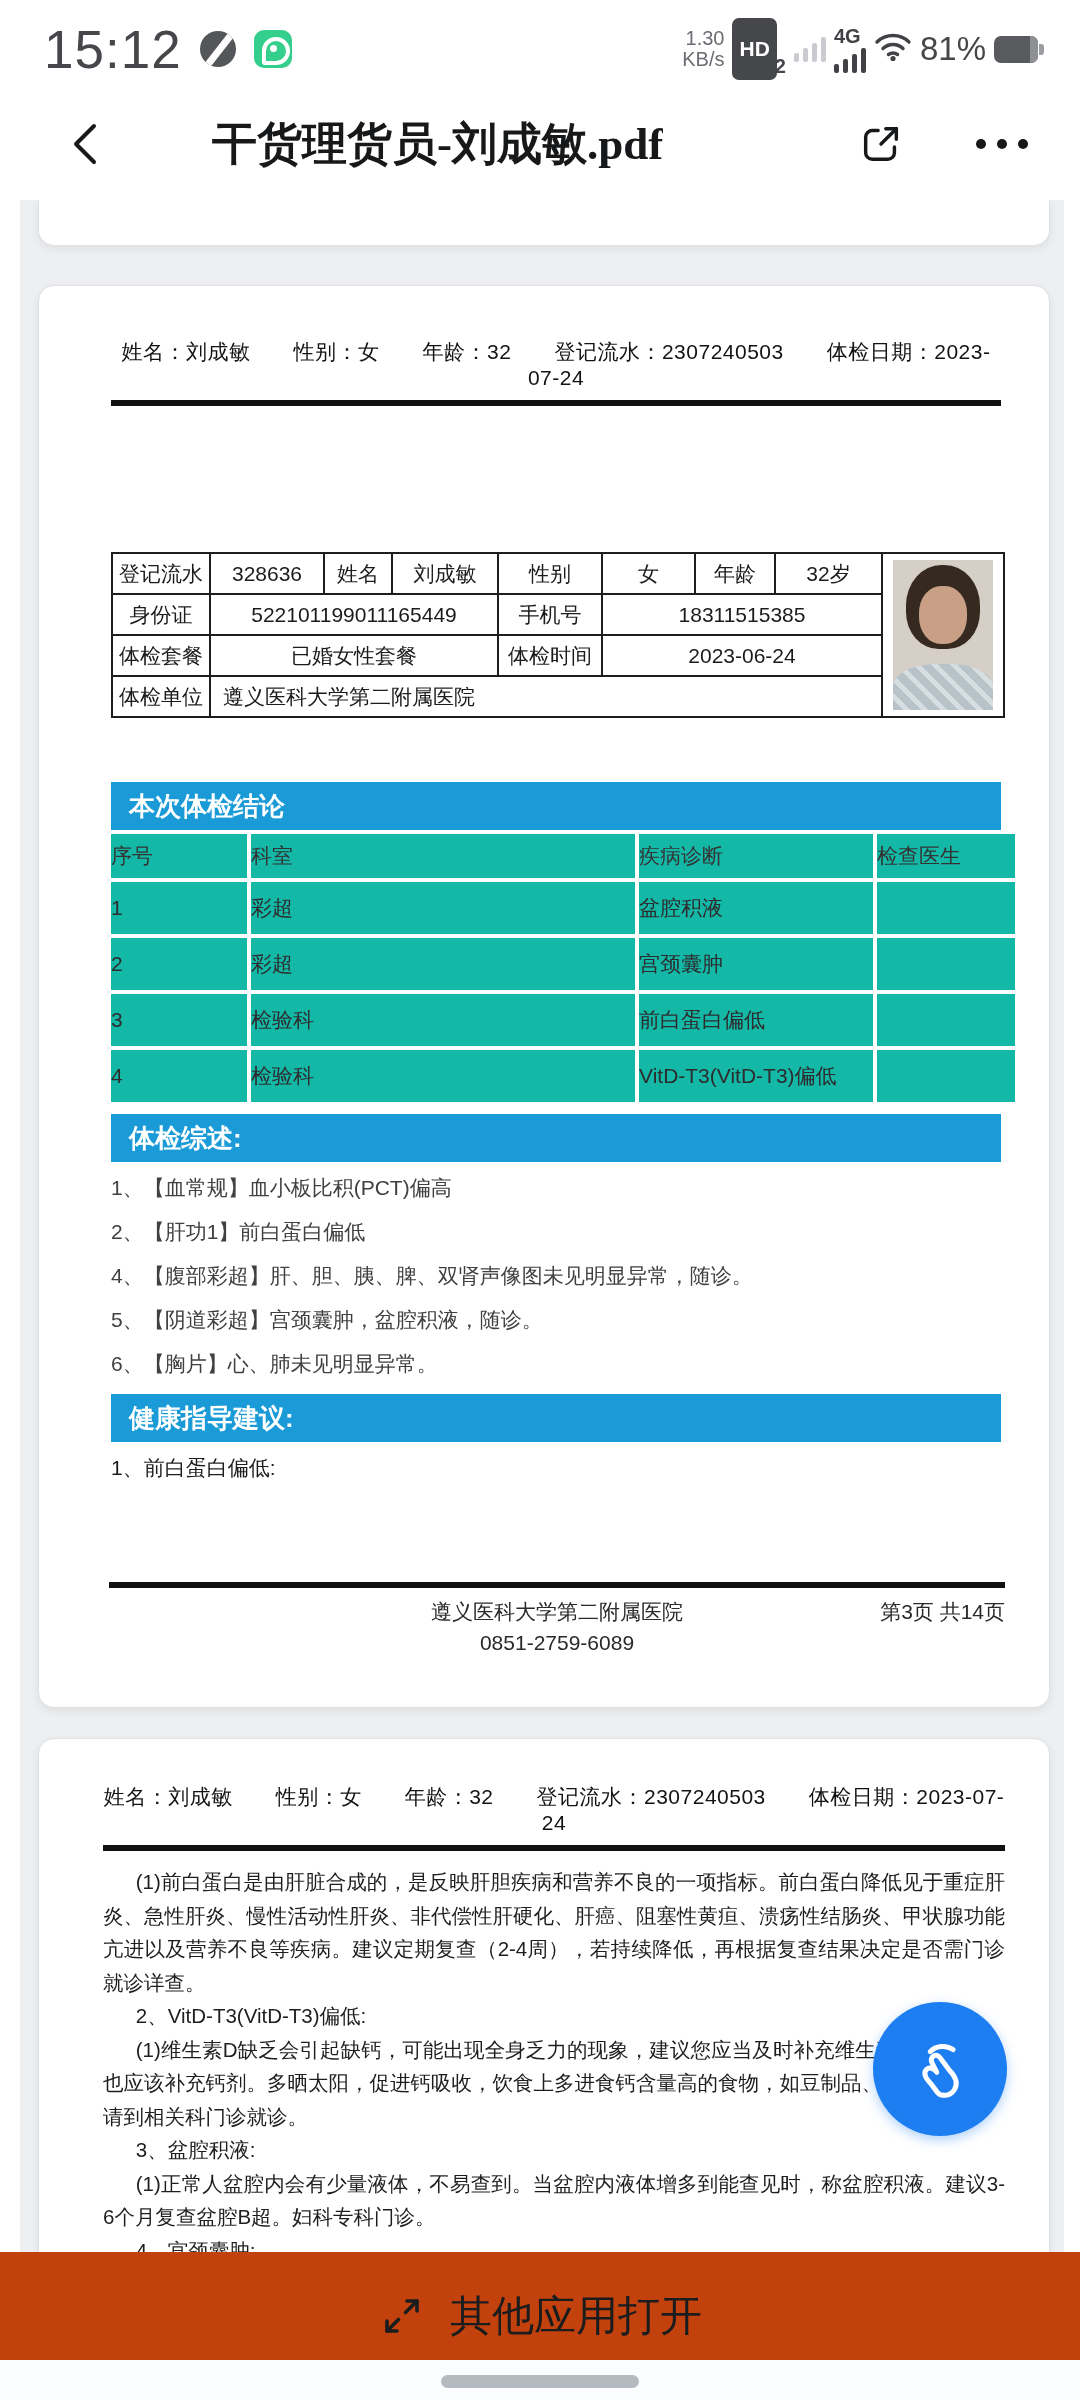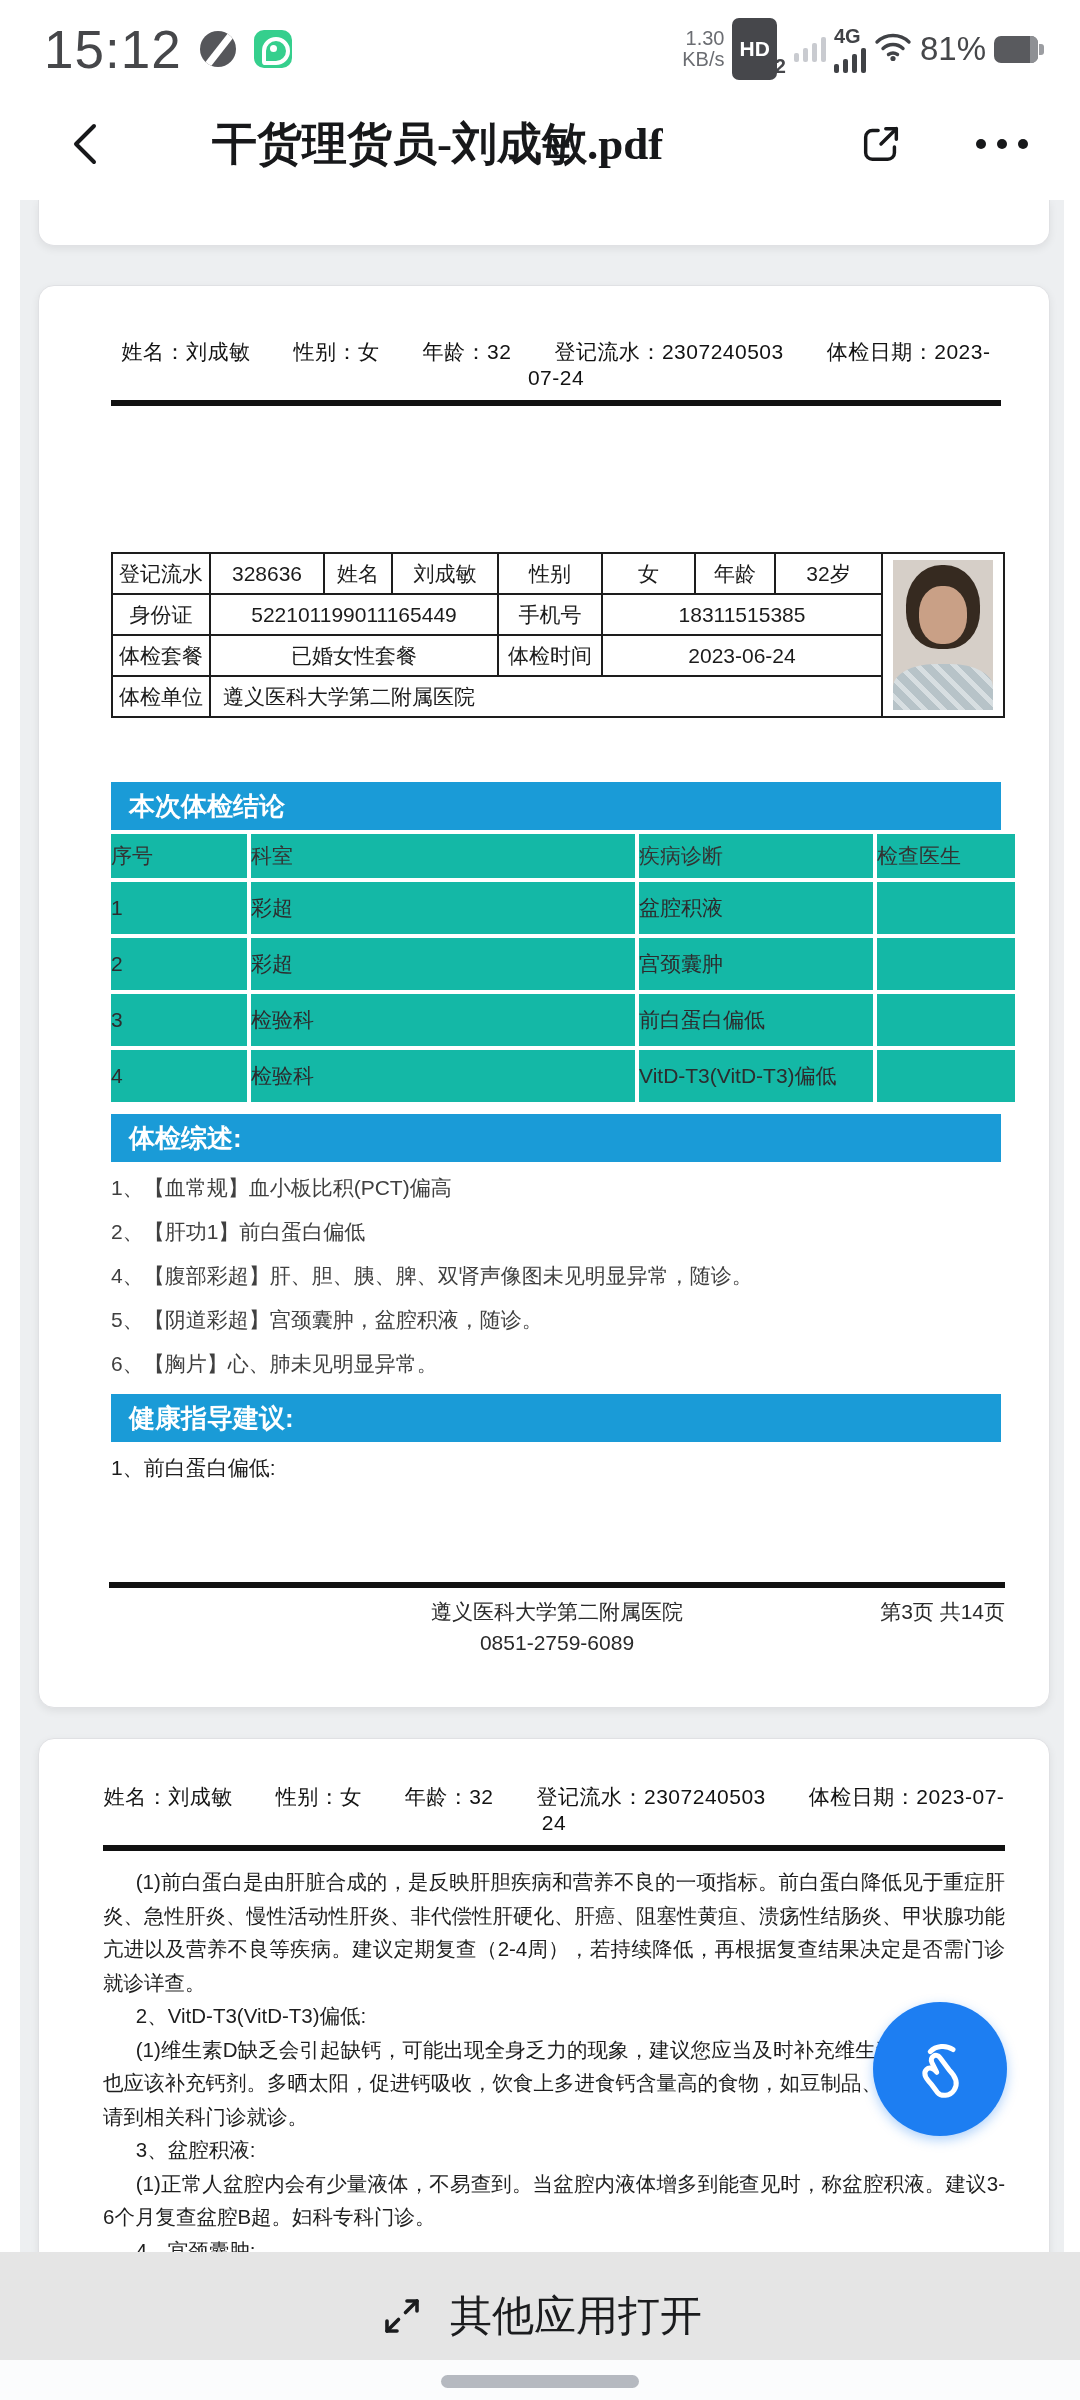--- a/index.html
+++ b/index.html
@@ -86,21 +86,21 @@
 
   
   .scroll-thumb { position:absolute; left:1062px; top:520px; width:13px; height:520px; background:#d4d6d9; border-radius:7px; }
 
   
   .fab { position:absolute; left:873px; top:2002px; width:134px; height:134px; border-radius:50%;
     background:#1d7ef2; border:none; cursor:pointer; display:flex; align-items:center; justify-content:center;
     box-shadow:0 4px 12px rgba(29,126,242,.35); z-index:40; }
 
   
-  .bottom-bar { position:absolute; left:0; top:2252px; width:1080px; height:148px; background:#e5e5e5; z-index:60; }
+  .bottom-bar { position:absolute; left:0; top:2252px; width:1080px; height:148px; background:#c2410c; z-index:60; }
   .open-row { position:absolute; left:0; right:0; top:36px; display:flex; align-items:center; justify-content:center; gap:24px; cursor:pointer; }
   .open-label { font-size:42px; color:#1b1c1e; font-weight:500; }
   .home-strip { position:absolute; left:0; bottom:0; width:100%; height:40px; background:#fbfcfd; }
   .gesture-pill { position:absolute; left:50%; transform:translateX(-50%); bottom:12px; width:198px; height:13px; border-radius:7px; background:#b5b9c0; cursor:pointer; }
 </style>
 </head>
 <body>
 
 <div class="screen">
 

